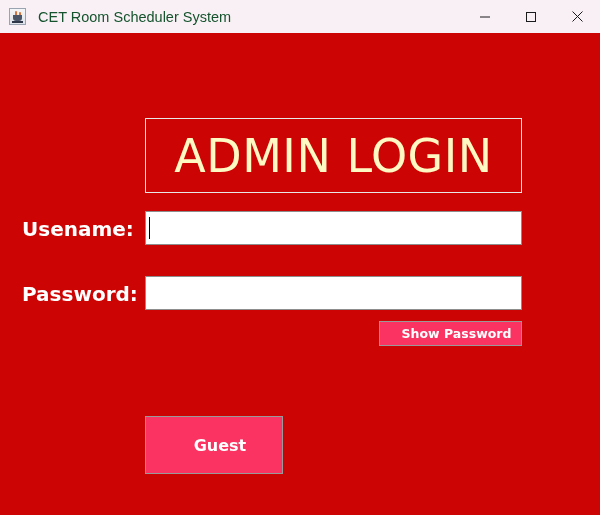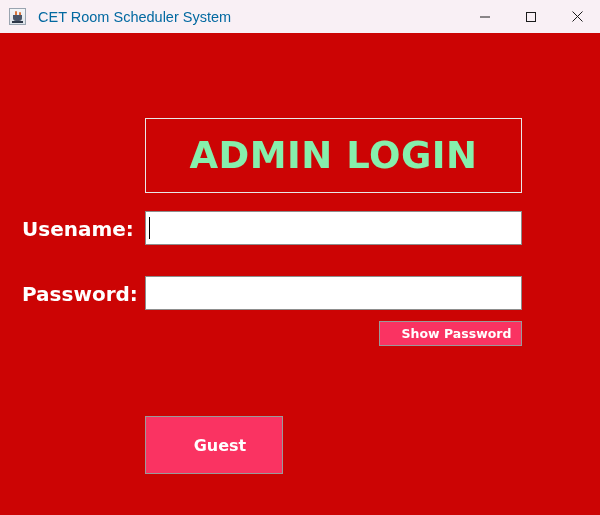--- a/index.html
+++ b/index.html
@@ -77,21 +77,21 @@
     position: absolute;
     left: 9px;
     top: 3px;
     width: 2px;
     height: 4px;
     background: #d9753b;
     border-radius: 1px;
   }
   .titlebar-title {
     font-size: 14.5px;
-    color: #0369a1;
+    color: #14532d;
     margin-left: 12px;
     white-space: nowrap;
     font-family: "Liberation Sans", sans-serif;
   }
   .titlebar-spacer { flex: 1 1 auto; }
   .win-buttons {
     display: flex;
     height: 33px;
     flex: 0 0 auto;
   }
@@ -123,24 +123,24 @@
     width: 377px;
     height: 75px;
     border: 1px solid #e8e8e8;
     box-sizing: border-box;
     display: flex;
     align-items: center;
     justify-content: center;
   }
   .title-box-text {
     font-family: "DejaVu Sans", sans-serif;
-    font-weight: bold;
-    font-size: 37px;
+    font-weight: normal;
+    font-size: 46px;
     line-height: 1;
-    color: #86efac;
+    color: #fef9c3;
     letter-spacing: 0.5px;
     white-space: nowrap;
   }
 
   
   .field-label {
     position: absolute;
     left: 22px;
     font-family: "DejaVu Sans", sans-serif;
     font-weight: bold;

